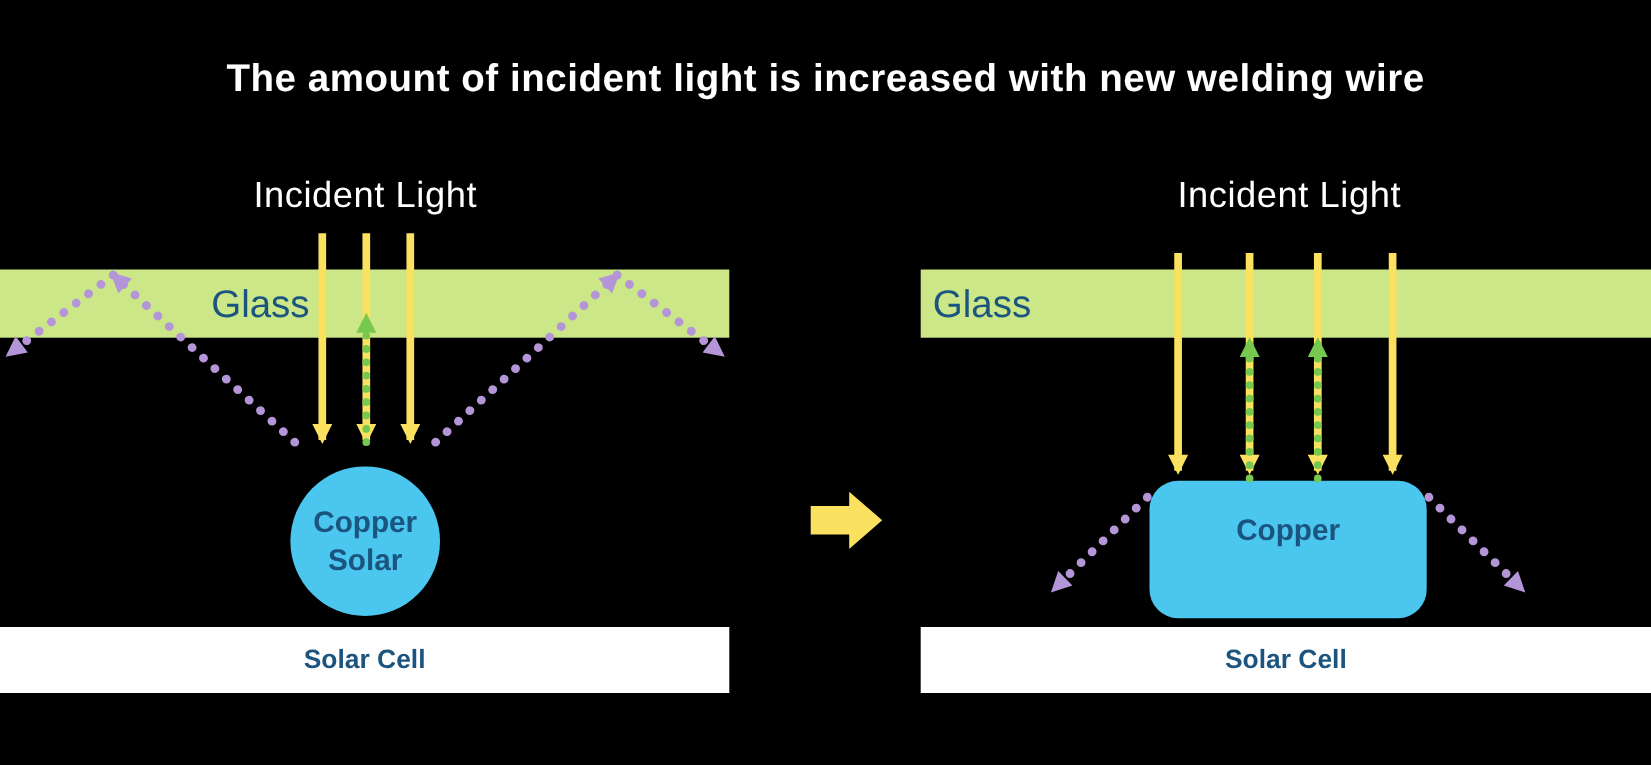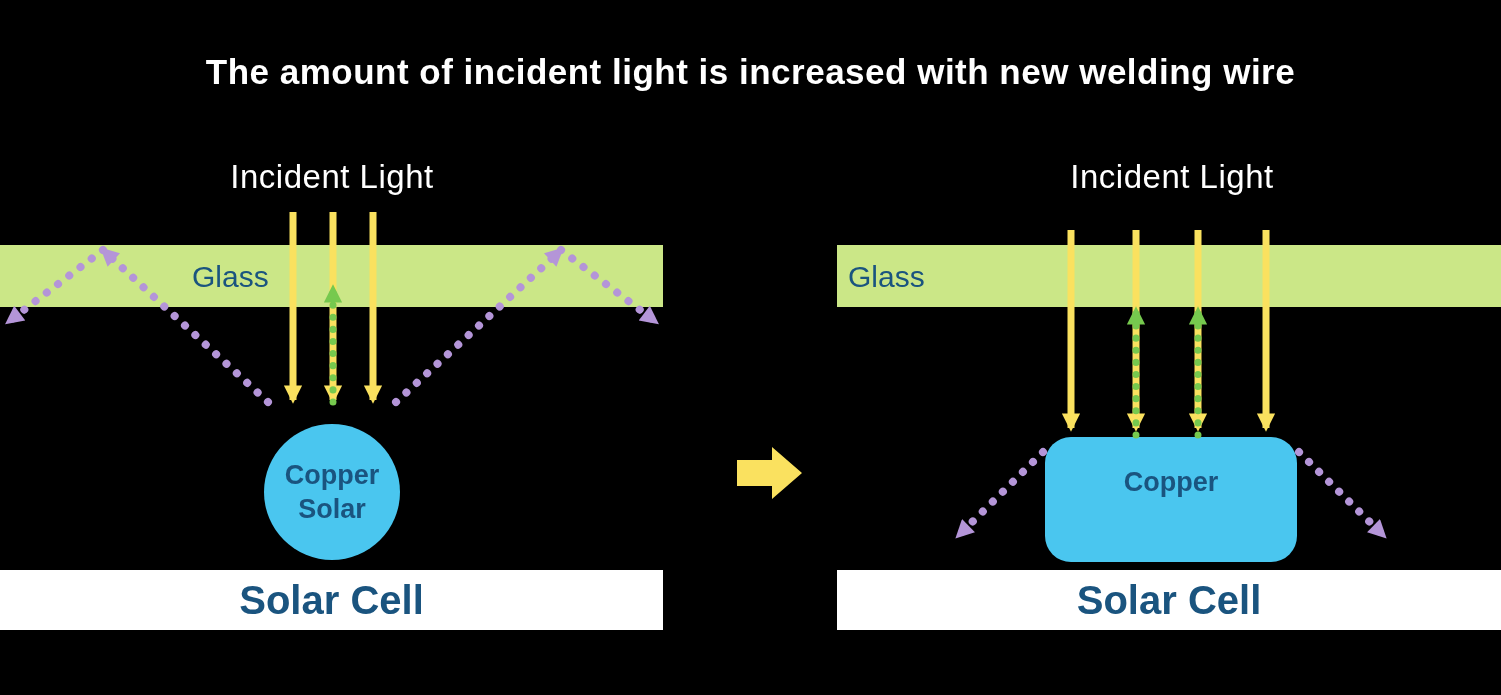--- a/index.html
+++ b/index.html
@@ -13,22 +13,22 @@
 
   .title{
     position:absolute;z-index:3;left:0;top:52px;width:1501px;text-align:center;
     color:#ffffff;font-size:35px;font-weight:700;letter-spacing:.5px;
   }
   .incident{
     text-align:center;color:#ffffff;font-size:33px;font-weight:400;letter-spacing:.5px;line-height:40px;
   }
   .bar.glass{height:62px;background:#cbe787;top:245px;}
   .bar.cell{height:60px;background:#ffffff;top:570px;}
-  .glass-lbl{color:#1a547f;font-size:30px;font-weight:500;line-height:36px;}
-  .cell-lbl{text-align:center;color:#1a547f;font-size:40px;font-weight:600;line-height:36px;}
+  .glass-lbl{color:#1a547f;font-size:35px;font-weight:500;line-height:36px;}
+  .cell-lbl{text-align:center;color:#1a547f;font-size:24px;font-weight:600;line-height:36px;}
   .conductor{
     text-align:center;color:#1a547f;font-size:27px;font-weight:700;line-height:34px;
   }
   .shape.circle{
     left:264px;top:424px;width:136px;height:136px;border-radius:50%;background:#4ac6ef;
   }
   .shape.ribbon{
     left:1045px;top:437px;width:252px;height:125px;border-radius:26px;background:#4ac6ef;
   }
 </style>

